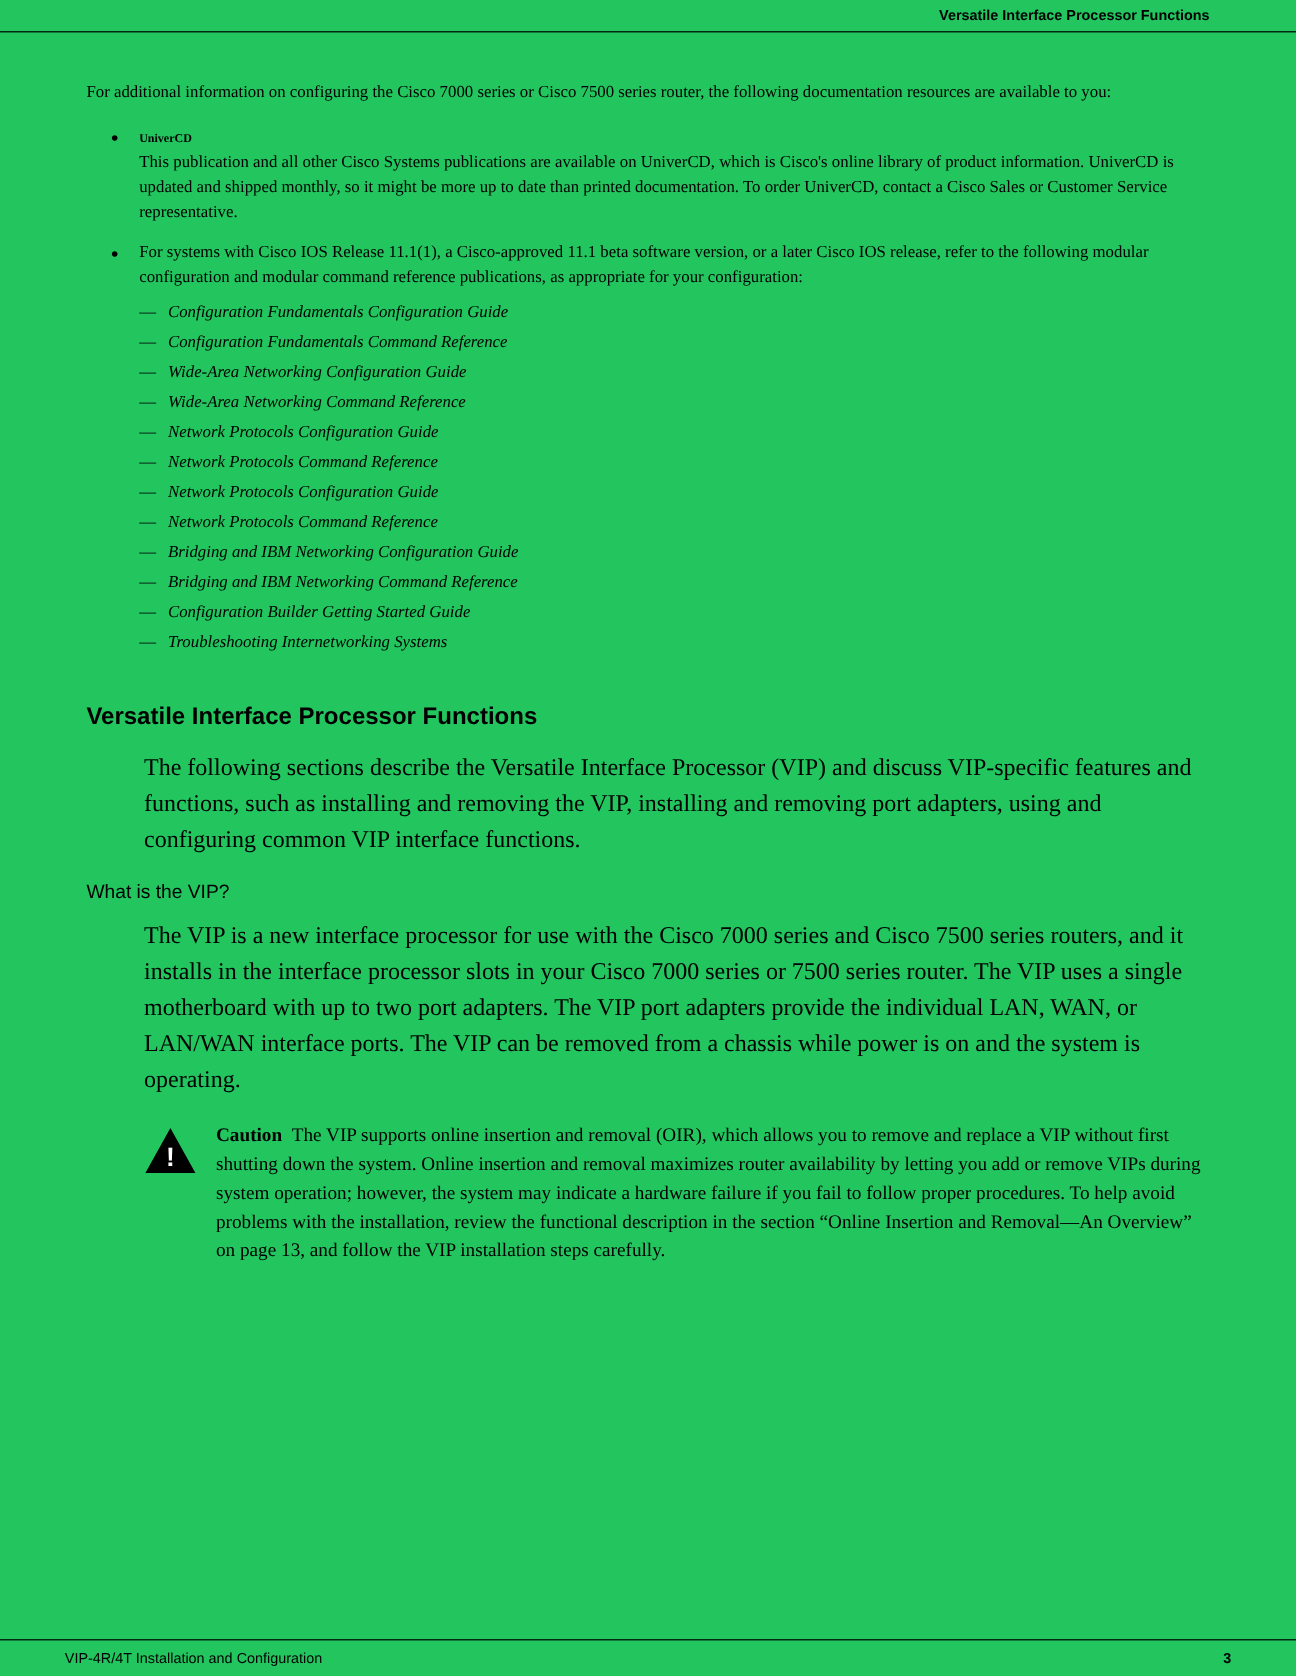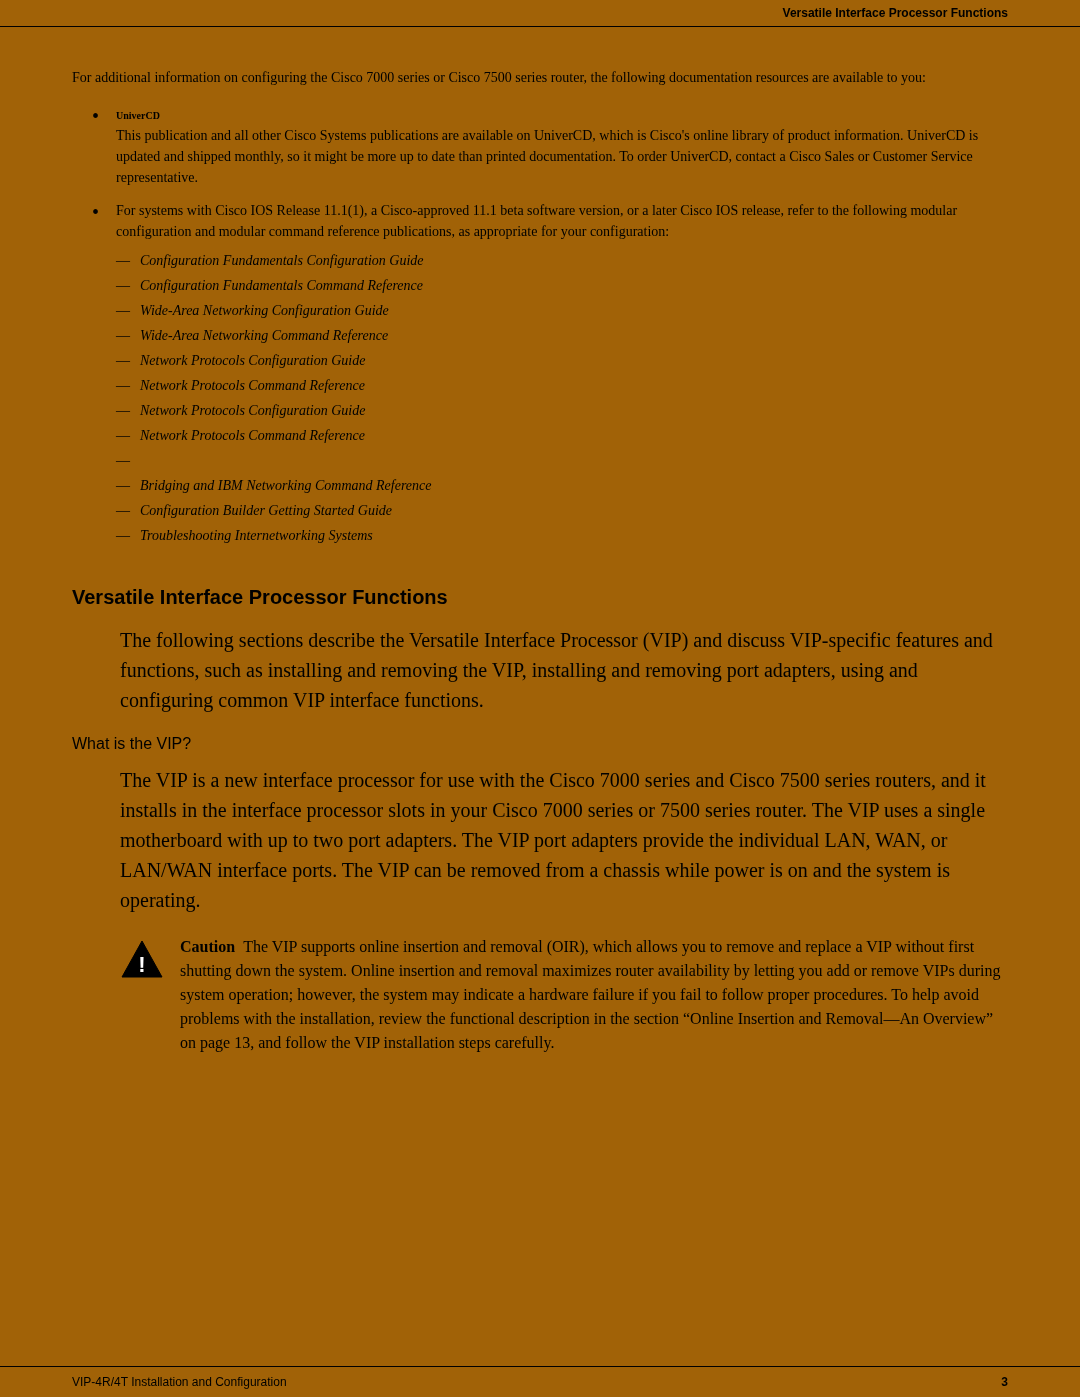--- a/index.html
+++ b/index.html
@@ -15,21 +15,21 @@
       color: #000000;
       width: 1080px;
       min-height: 1397px;
     }
 
     .page {
       width: 1080px;
       min-height: 1397px;
       padding: 0;
       position: relative;
-      background: #a16207;
+      background: #22c55e;
     }
 
     .header-bar {
       display: flex;
       justify-content: flex-end;
       padding: 6px 72px 6px 72px;
       border-bottom: 1px solid #000;
     }
 
     .header-title {
@@ -161,21 +161,21 @@
       width: 100%;
       height: 1px;
       background: #000;
       margin-top: auto;
     }
 
     .footer-bar {
       display: flex;
       justify-content: space-between;
       align-items: center;
-      padding: 8px 72px;
+      padding: 8px 54px;
     }
 
     .footer-text {
       font-size: 12px;
       font-family: Arial, Helvetica, sans-serif;
       color: #000;
     }
 
     .footer-page {
       font-size: 12px;
@@ -249,20 +249,21 @@
             <div class="sub-item">
               <span class="sub-dash">—</span>
               <span class="sub-text">Network Protocols Configuration Guide</span>
             </div>
             <div class="sub-item">
               <span class="sub-dash">—</span>
               <span class="sub-text">Network Protocols Command Reference</span>
             </div>
             <div class="sub-item">
               <span class="sub-dash">—</span>
+              <span class="sub-text">Bridging and IBM Networking Configuration Guide</span>
             </div>
             <div class="sub-item">
               <span class="sub-dash">—</span>
               <span class="sub-text">Bridging and IBM Networking Command Reference</span>
             </div>
             <div class="sub-item">
               <span class="sub-dash">—</span>
               <span class="sub-text">Configuration Builder Getting Started Guide</span>
             </div>
             <div class="sub-item">

